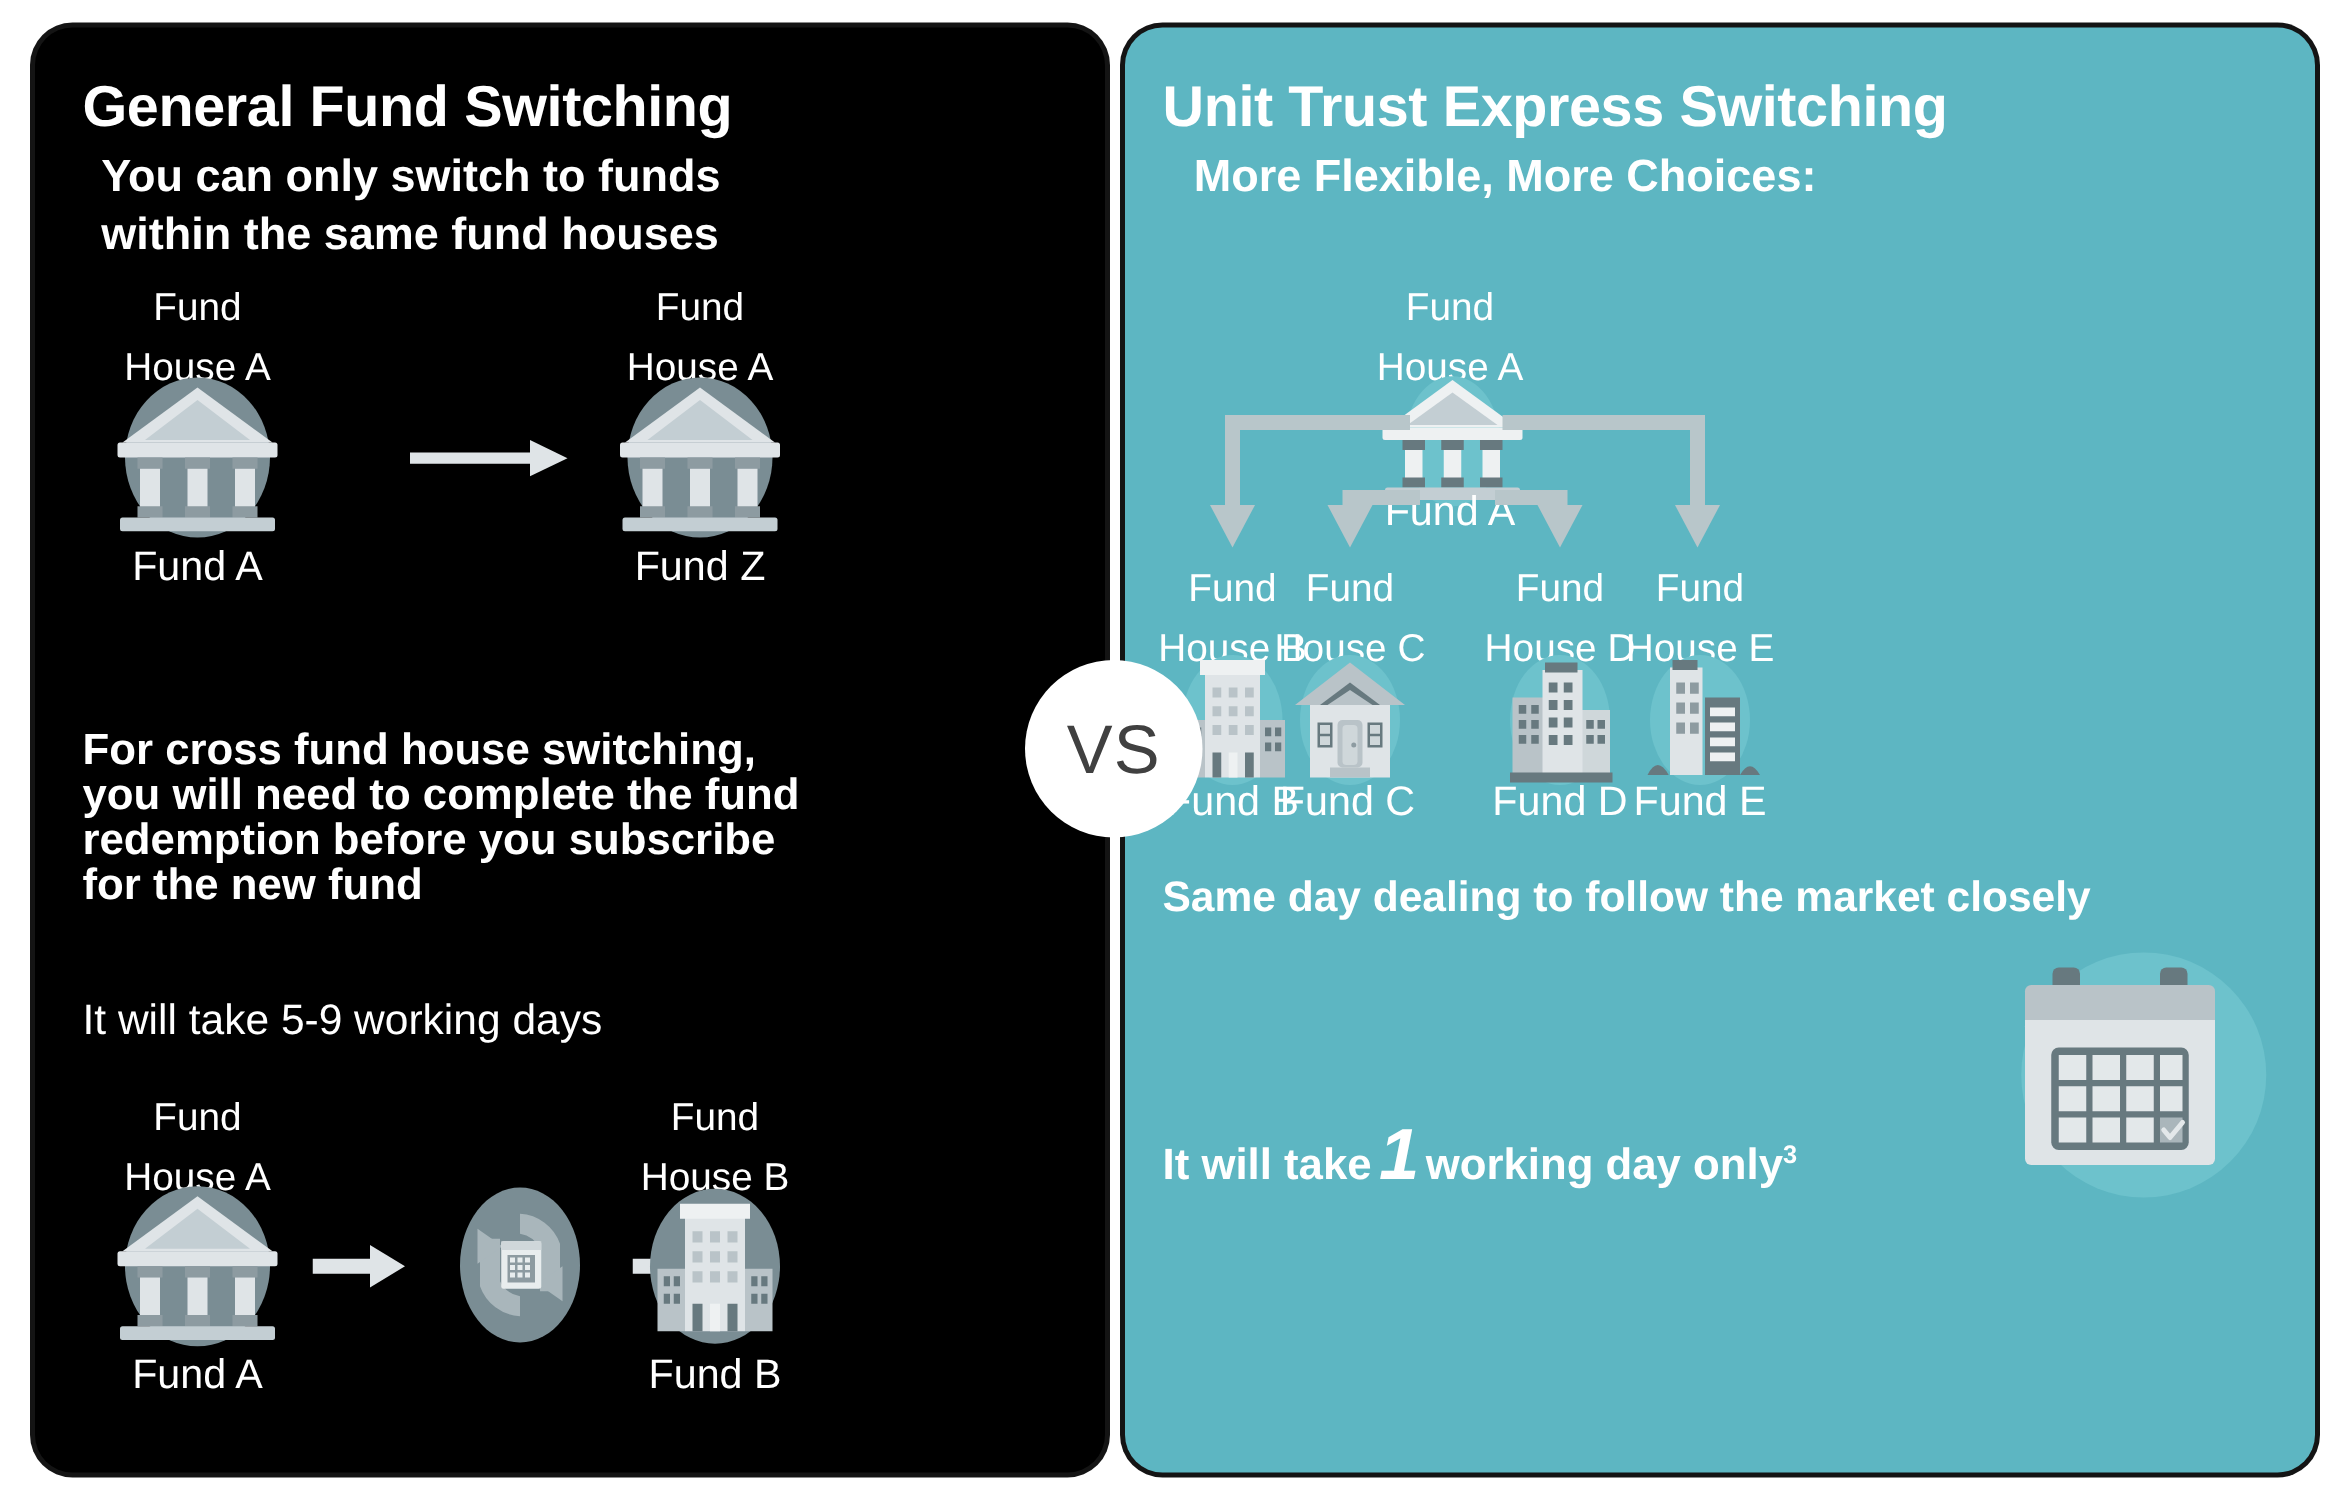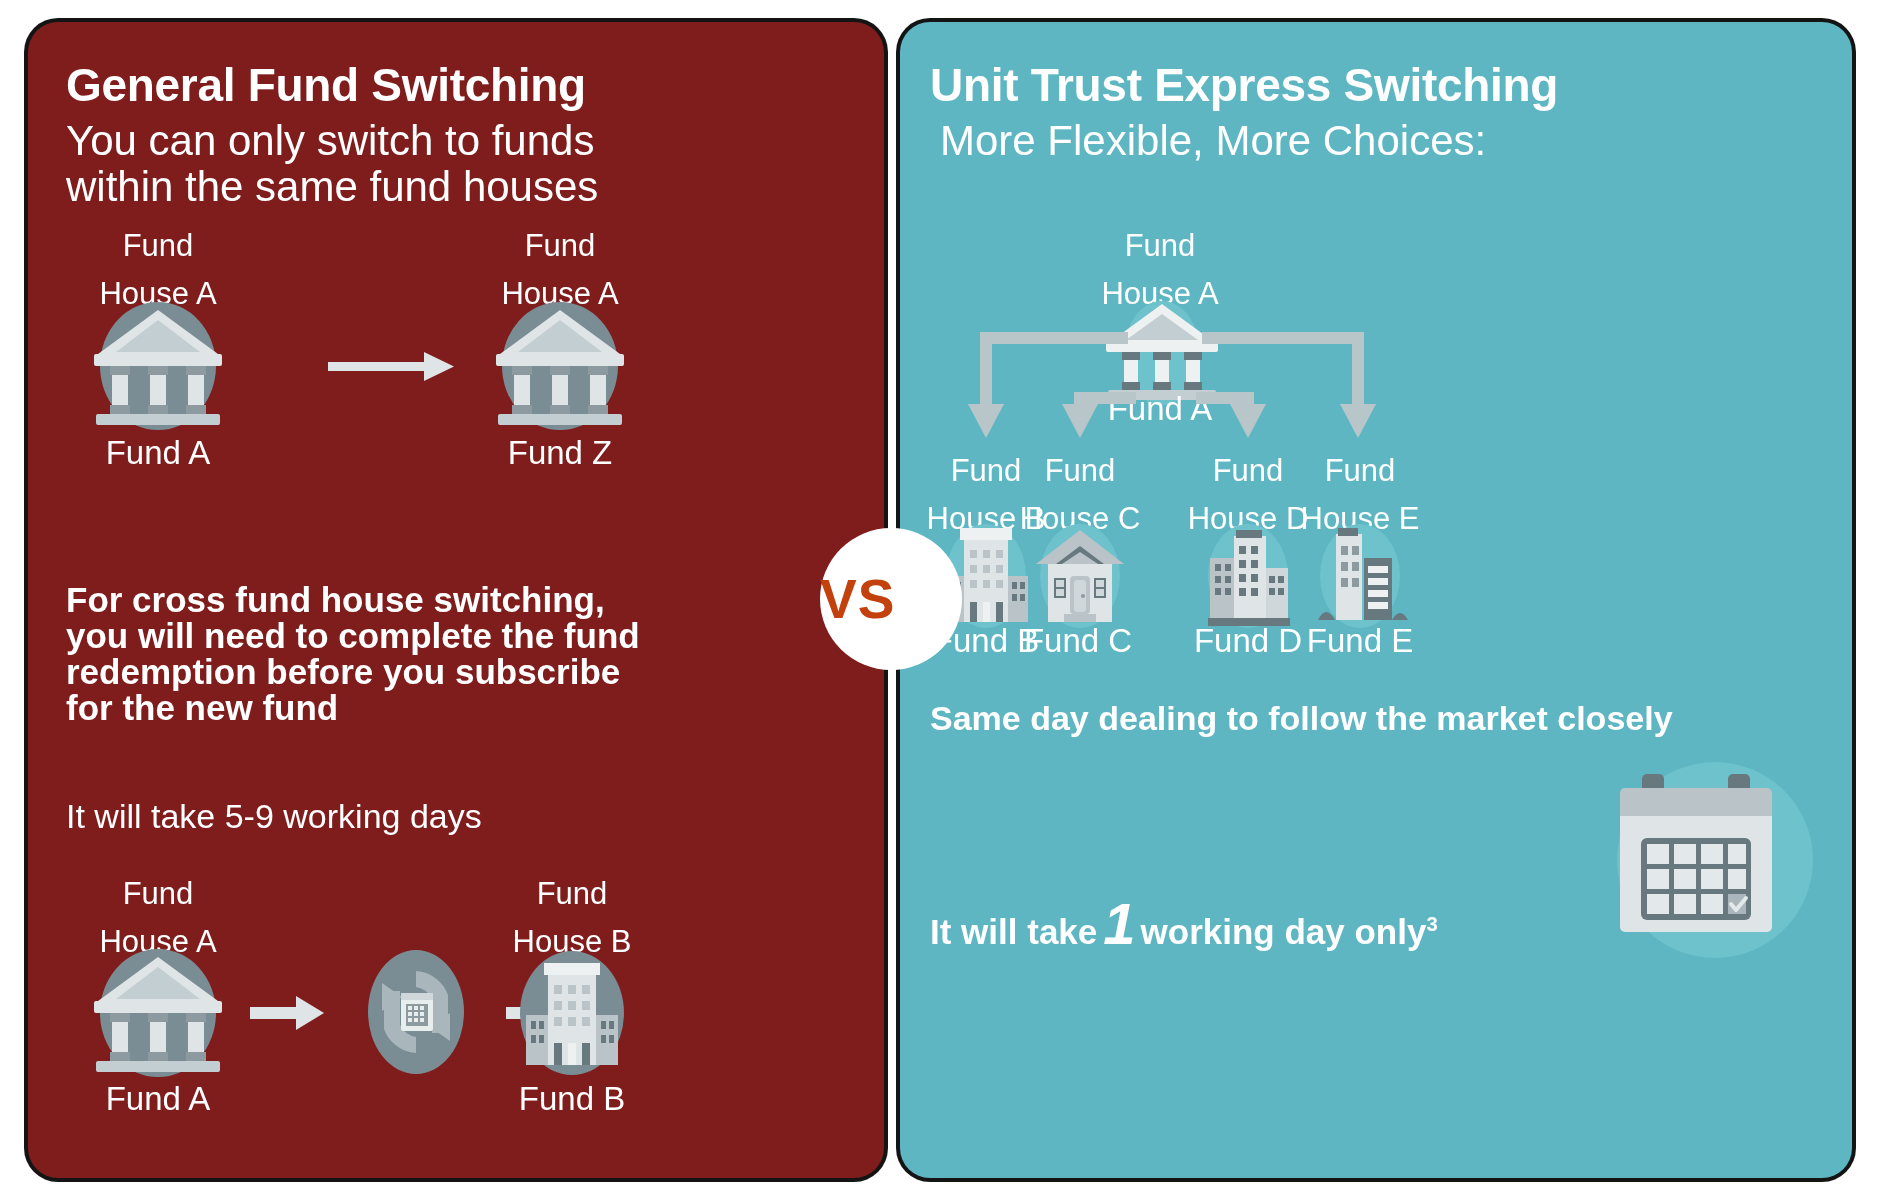--- a/index.html
+++ b/index.html
@@ -4,47 +4,47 @@
 <style>
   html,body{margin:0;padding:0;background:#ffffff;}
   body{width:1880px;height:1200px;overflow:hidden;
        font-family:"Liberation Sans","DejaVu Sans",sans-serif;}
 
   .stage{position:relative;width:1880px;height:1200px;background:#fff;}
 
   
   .panel{position:absolute;top:22px;height:1156px;border-radius:30px;
          box-shadow:0 0 0 4px rgba(0,0,0,.92);overflow:hidden;}
-  .panel-left{left:28px;width:856px;background:#7f1d1d;}
+  .panel-left{left:28px;width:856px;background:#000000;}
   .panel-right{left:900px;width:952px;background:#5db6c2;}
 
   .panel-inner{position:absolute;inset:0;}
 
   
   .h1{position:absolute;color:#ffffff;font-weight:700;font-size:46px;
       letter-spacing:-.3px;white-space:nowrap;}
-  .sub{position:absolute;color:#ffffff;font-weight:400;font-size:42px;
-       line-height:46px;}
+  .sub{position:absolute;color:#ffffff;font-weight:700;font-size:36px;
+       line-height:46px;margin-left:15px;}
   .bold-block{position:absolute;color:#ffffff;font-weight:700;font-size:35px;
        line-height:36px;}
   .plain{position:absolute;color:#ffffff;font-weight:400;font-size:34px;
        line-height:46px;}
   .caplabel{position:absolute;color:#ffffff;font-weight:400;font-size:31px;
        line-height:48px;text-align:center;white-space:pre-line;}
   .fundlabel{position:absolute;color:#ffffff;font-weight:400;font-size:33px;
        text-align:center;white-space:nowrap;}
   sup{font-size:.58em;vertical-align:super;line-height:0;}
 
   .big1{font-size:58px;font-weight:700;font-style:italic;line-height:0;
         padding:0 6px;letter-spacing:-1px;}
 
   
   .vs{position:absolute;left:820px;top:528px;width:142px;height:142px;
       border-radius:50%;background:#ffffff;display:flex;align-items:center;
-      color:#c2410c;font-weight:700;font-size:55px;
+      justify-content:center;color:#404040;font-weight:400;font-size:55px;
       letter-spacing:1px;z-index:40;}
 
   
   .iconbox{position:absolute;display:flex;align-items:center;justify-content:center;}
   .iconbox svg{display:block;overflow:visible;}
 
   .arrow-ico{position:absolute;}
 </style>
 </head>
 <body>

